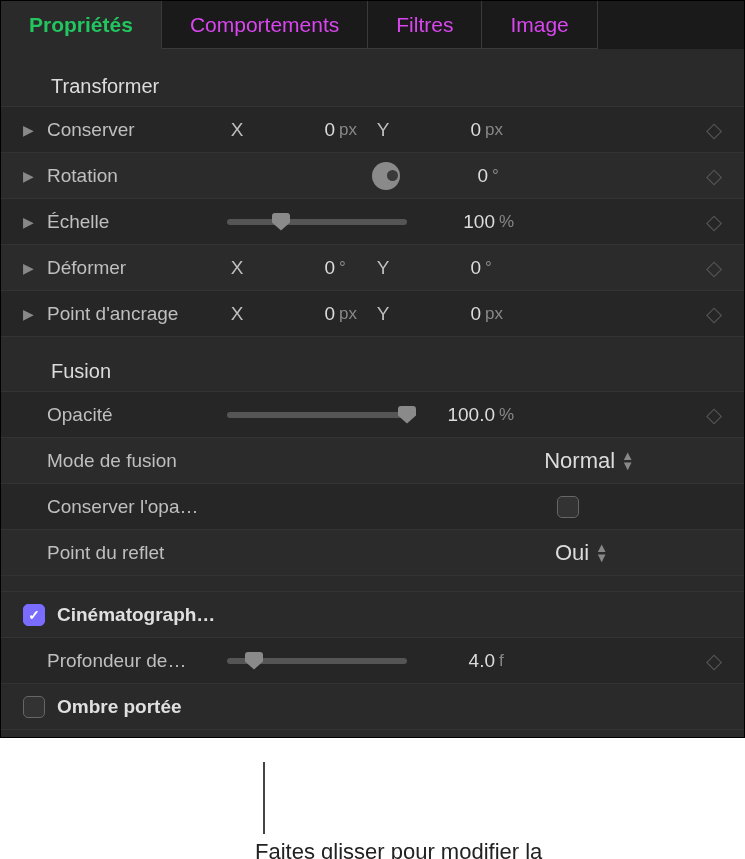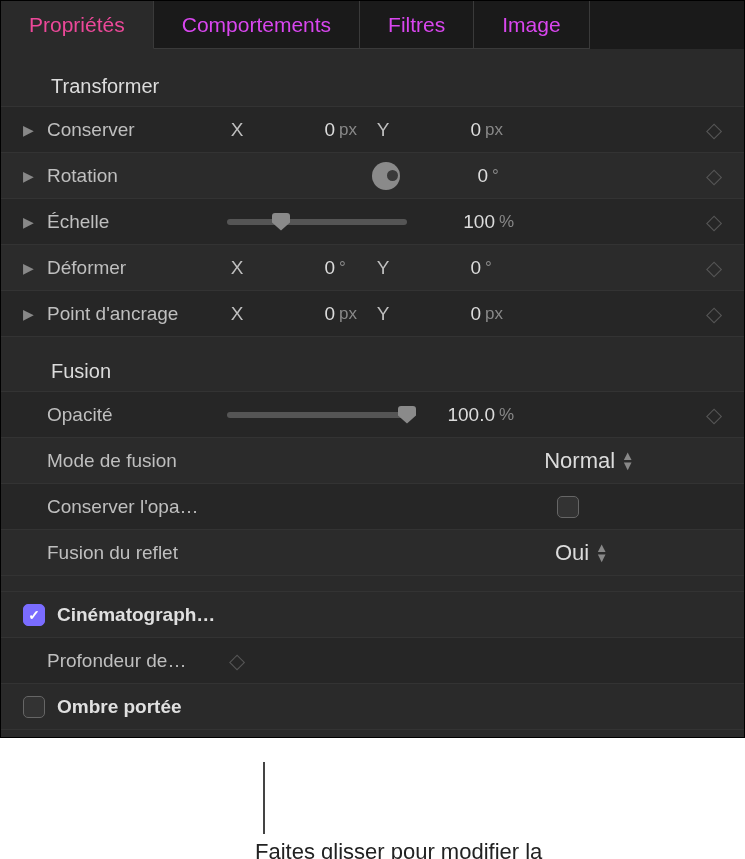--- a/index.html
+++ b/index.html
@@ -25,24 +25,24 @@
     display: flex;
     align-items: center;
     justify-content: center;
     color: #d946ef;
     font-size: 21px;
     border-right: 1px solid #3a3a3a;
     border-bottom: 1px solid #3a3a3a;
     cursor: pointer;
   }
   .tab.active {
-    color: #ec4899;
+    color: #22c55e;
     background: #2a2a2a;
     border-bottom: 1px solid #2a2a2a;
-    font-weight: 400;
+    font-weight: 700;
   }
   .section-header {
     padding: 8px 0 8px 50px;
     color: #dcdcdc;
     font-size: 20px;
     background: #2a2a2a;
   }
   .row {
     display: flex;
     align-items: center;
@@ -324,21 +324,21 @@
     <span class="disclosure"></span>
     <span class="label">Conserver l'opa…</span>
     <div class="controls" style="justify-content:flex-end; padding-right:115px">
       <div class="checkbox"></div>
     </div>
     <div class="keyframe"></div>
   </div>
 
   <div class="row alt">
     <span class="disclosure"></span>
-    <span class="label">Fusion du reflet</span>
+    <span class="label">Point du reflet</span>
     <div class="controls" style="justify-content:flex-end; padding-right:86px">
       <div class="dropdown">
         <span class="dropdown-text">Oui</span>
         <span class="dropdown-arrows">
             <span>▲</span>
             <span>▼</span>
           </span>
       </div>
     </div>
     <div class="keyframe"></div>
@@ -349,20 +349,29 @@
   <div class="section-row-checkbox">
     <div class="checkbox checked">
       <span class="check-icon">✓</span>
     </div>
     <span class="label">Cinématograph…</span>
   </div>
 
   <div class="row">
     <span class="disclosure"></span>
     <span class="label">Profondeur de…</span>
+    <div class="controls">
+      <div class="slider">
+        <div class="slider-thumb" style="left:15%"></div>
+      </div>
+      <div class="val-field">
+        <span class="val">4.0</span>
+        <span class="unit">f</span>
+      </div>
+    </div>
     <div class="keyframe">◇</div>
   </div>
 
   <div class="section-row-checkbox" style="border-top:1px solid #333">
     <div class="checkbox"></div>
     <span class="label">Ombre portée</span>
   </div>
   <div class="gap-row" style="height:8px"></div>
 </div>
 

